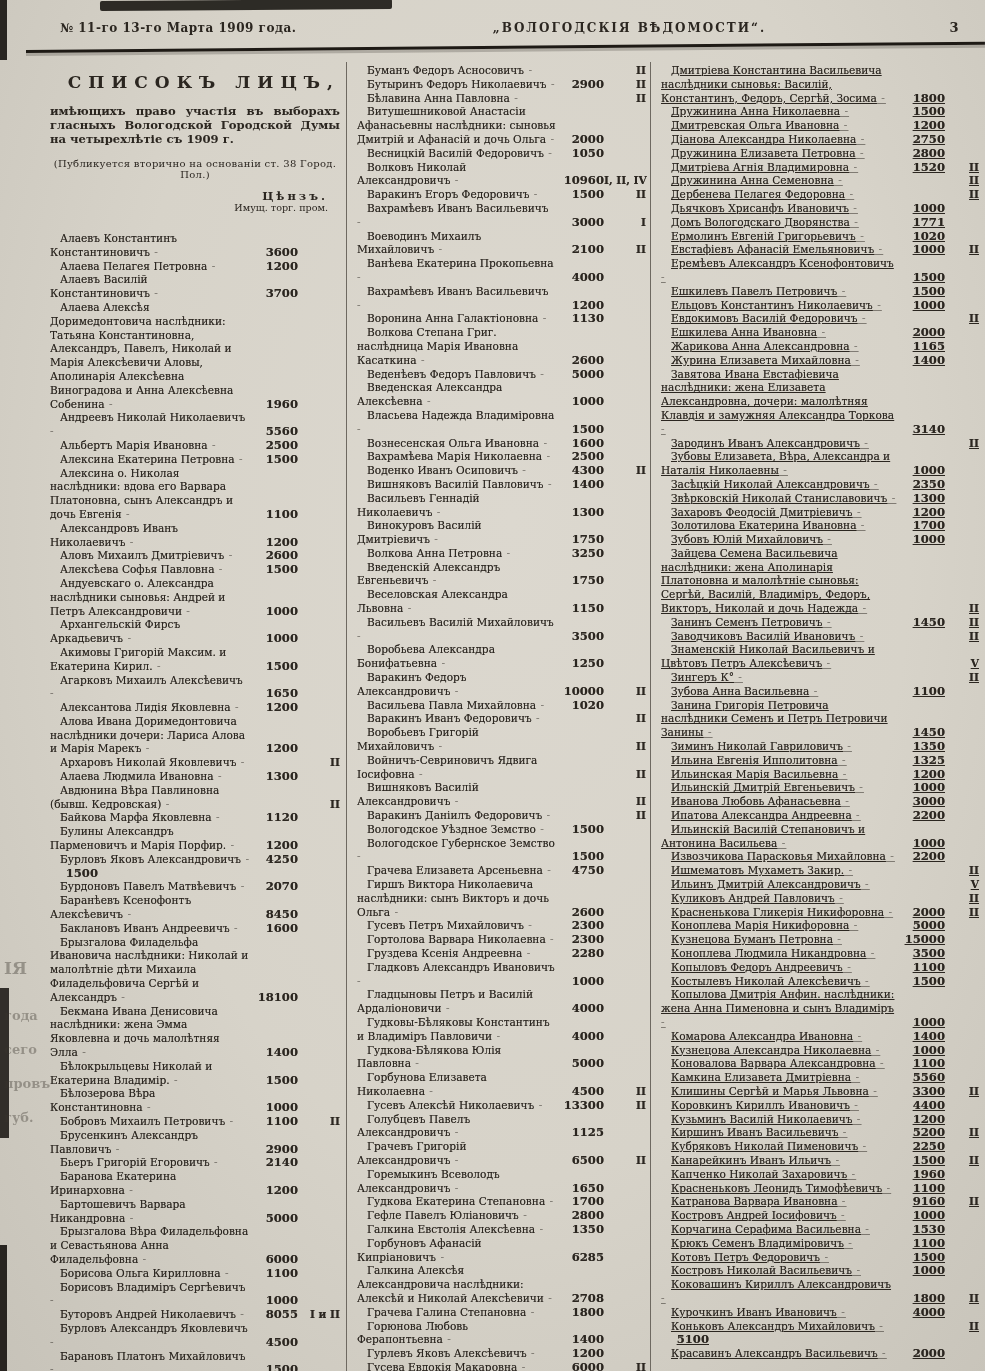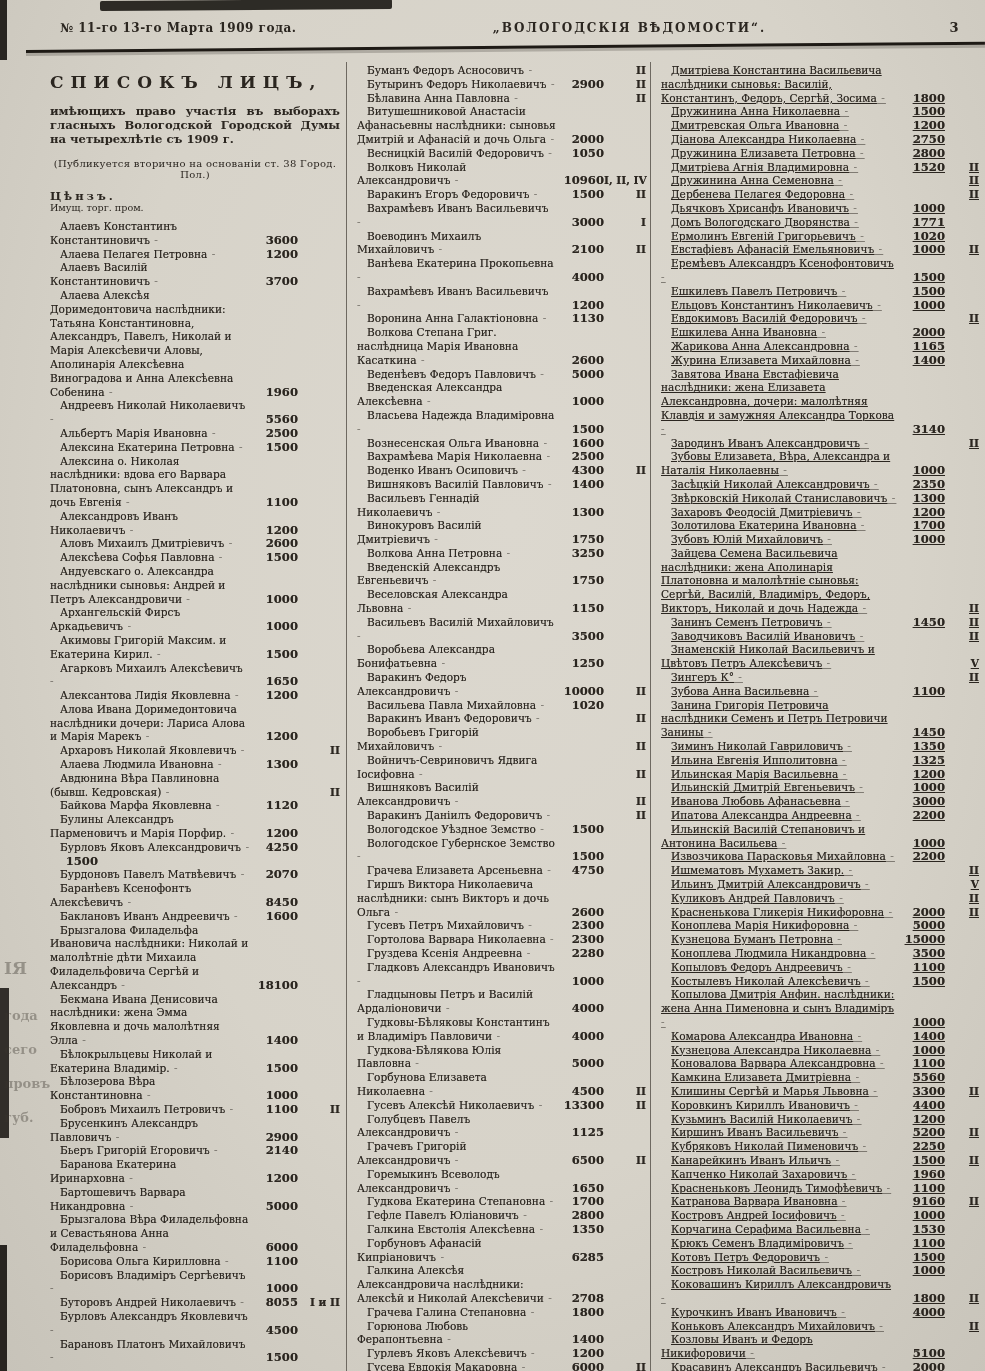--- a/index.html
+++ b/index.html
@@ -20,24 +20,24 @@
   .hdr .ttl{flex:1;text-align:center;letter-spacing:2px;}
   .hdr .pg{width:60px;text-align:right;font-size:13px;}
   .rule{position:absolute;left:26px;right:0;top:50px;height:3px;background:#1e1a15;
     box-shadow:0 3px 0 rgba(34,29,22,.22);transform:rotate(-.5deg);transform-origin:left center;}
   
   .cols{position:absolute;top:62px;left:50px;right:4px;bottom:0;display:flex;}
   .col{box-sizing:border-box;}
   .c1{width:296px;padding-right:6px;}
   .c2{width:304px;border-left:1px solid #6e6961;padding:2px 4px 0 10px;}
   .c3{flex:1;border-left:1px solid #6e6961;padding:2px 2px 0 10px;text-decoration:underline;}
-  .list-title{text-align:left;font-size:17px;font-weight:bold;letter-spacing:7px;margin:10px 0 12px;white-space:nowrap;}
+  .list-title{text-align:right;font-size:17px;font-weight:bold;letter-spacing:7px;margin:10px 0 12px;white-space:nowrap;}
   .list-sub{font-size:11.6px;font-weight:bold;text-align:justify;line-height:14px;margin:0 0 12px;}
   .list-note{font-size:10px;text-align:center;margin:0 0 10px;letter-spacing:.3px;}
-  .census{text-align:left;padding-right:12px;margin-bottom:6px;line-height:12px;}
+  .census{text-align:right;padding-right:12px;margin-bottom:18px;line-height:12px;}
   .census .c-main{font-size:11.5px;font-weight:bold;letter-spacing:3px;}
   .census .c-sub{font-size:9.6px;}
   .entries{font-size:10.6px;line-height:13.8px;text-shadow:0 0 .5px rgba(43,38,32,.55);}
   .entry{display:flex;align-items:flex-end;}
   .nm{flex:1;text-indent:10px;}
   .nm::after{content:" -";opacity:.5;letter-spacing:1px;}
   .val{width:48px;text-align:right;font-weight:bold;white-space:nowrap;font-size:11.6px;}
   .cls{width:42px;text-align:right;font-weight:bold;font-size:10.6px;white-space:nowrap;}
   .c3 .cls{width:34px;}
 </style>
@@ -944,21 +944,20 @@
             <span class="nm">Курочкинъ Иванъ Ивановичъ</span>
             <span class="val">4000</span>
             <span class="cls"></span>
           </div>
           <div class="entry">
             <span class="nm">Коньковъ Александръ Михайловичъ</span>
             <span class="val"></span>
             <span class="cls">II</span>
           </div>
           <div class="entry">
-            <span class="nm">Козловы Иванъ и Федоръ Никифоровичи</span>
             <span class="val">5100</span>
             <span class="cls"></span>
           </div>
           <div class="entry">
             <span class="nm">Красавинъ Александръ Васильевичъ</span>
             <span class="val">2000</span>
             <span class="cls"></span>
           </div>
         </div>
     </section>

